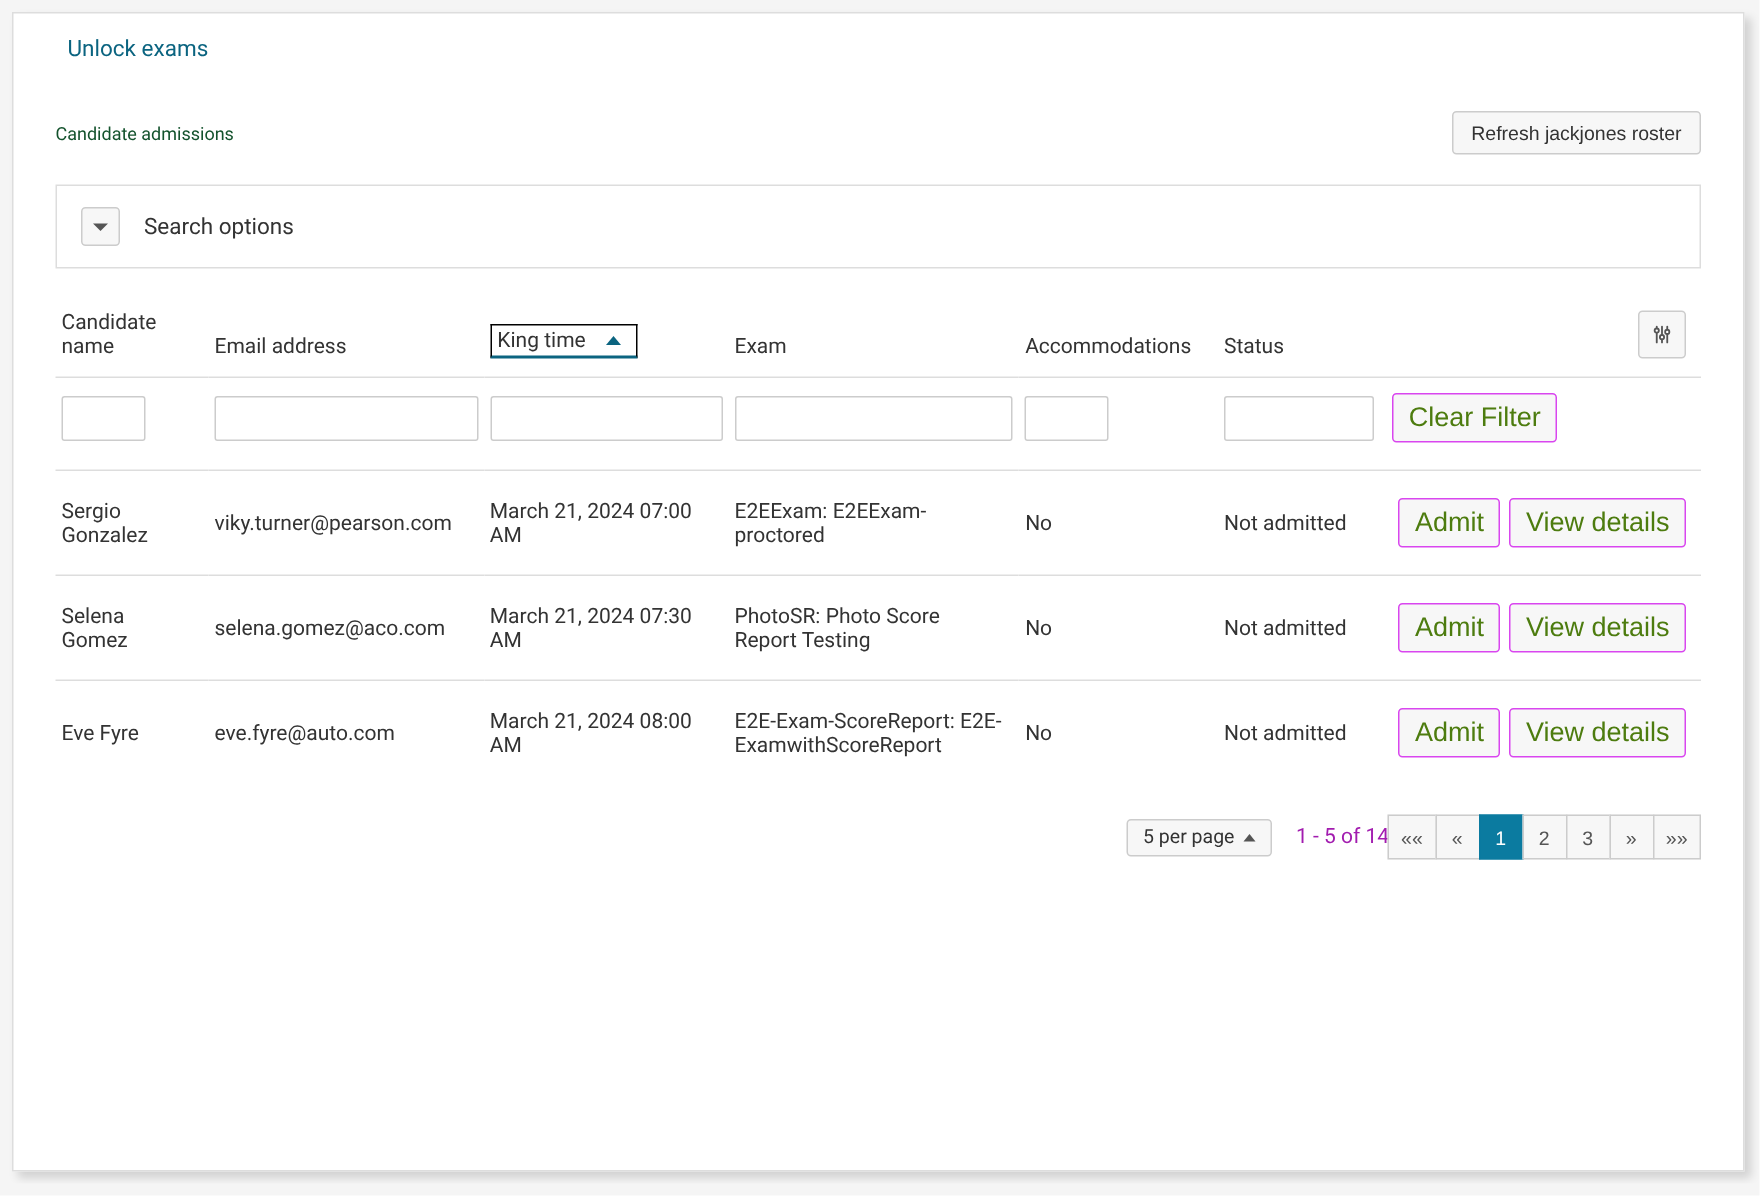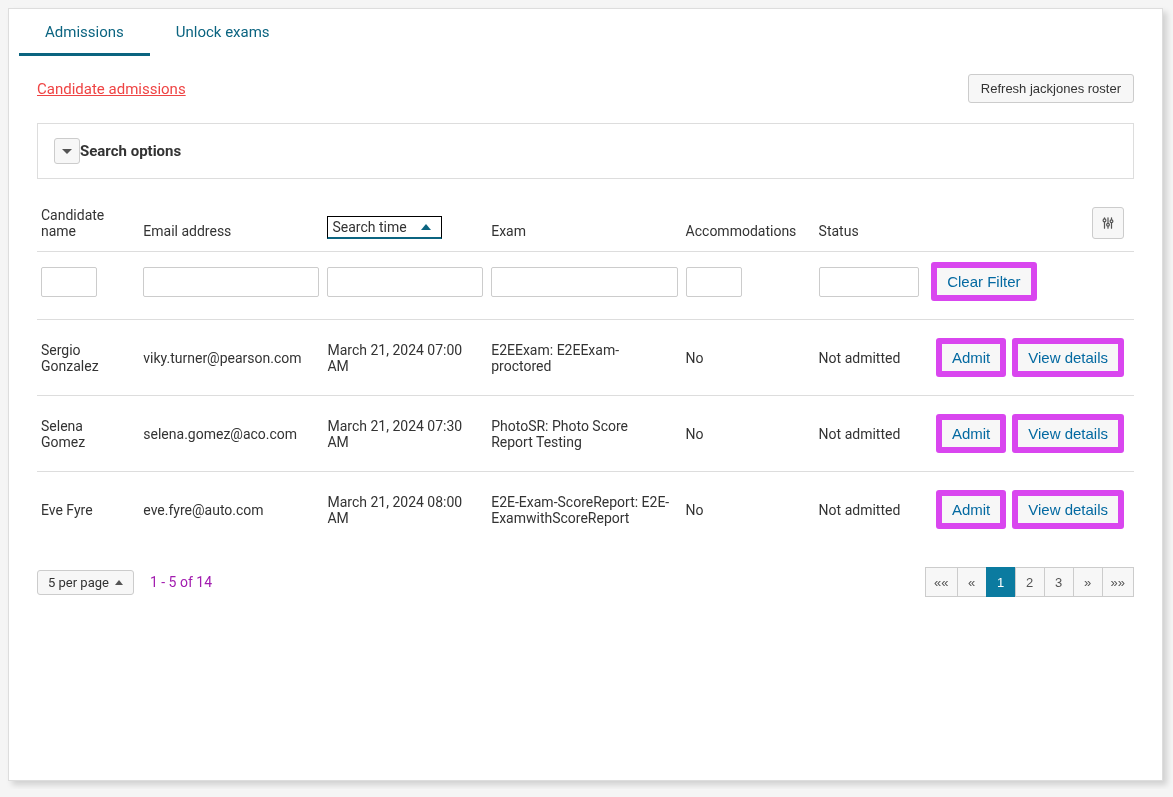--- a/index.html
+++ b/index.html
@@ -36,43 +36,41 @@
   }
 
   
   .section-head {
     display: flex;
     justify-content: space-between;
     align-items: center;
     padding: 18px 28px 10px 28px;
   }
   .section-title {
-    font-size: 15px;
-    color: #ef4444;
-    text-decoration: underline;
+    font-size: 12px;
+    color: #14532d;
   }
   .btn {
     background: #f7f7f7;
     border: 1px solid #ccc;
     border-radius: 3px;
     padding: 6px 12px;
     font-size: 13px;
     color: #333;
     cursor: pointer;
   }
 
   
   .search-box {
     margin: 10px 28px 20px 28px;
     border: 1px solid #ddd;
     padding: 14px 16px;
     display: flex;
     align-items: center;
-    gap: 0;
-    font-weight: bold;
+    gap: 16px;
   }
   .chevron-btn {
     width: 26px;
     height: 26px;
     border: 1px solid #ccc;
     border-radius: 3px;
     background: #f7f7f7;
     display: flex;
     align-items: center;
     justify-content: center;
@@ -141,45 +139,45 @@
     font-size: 14px;
     color: #333;
     vertical-align: middle;
     word-break: break-word;
   }
   table.data tbody tr.data-row:last-child td { border-bottom: none; }
 
   .actions-cell { white-space: nowrap; }
   .btn-sm {
     background: #f7f7f7;
-    border: 6px solid #d946ef;
+    border: 1px solid #d946ef;
     border-radius: 3px;
     padding: 5px 10px;
-    font-size: 15px;
-    color: #0369a1;
+    font-size: 18px;
+    color: #4d7c0f;
     cursor: pointer;
     margin-right: 6px;
   }
 
   .settings-btn {
     width: 32px; height: 32px;
     border: 1px solid #ccc;
     border-radius: 3px;
     background: #f7f7f7;
     display: inline-flex;
     align-items: center;
     justify-content: center;
     cursor: pointer;
   }
 
   
   .table-footer {
     display: flex;
     align-items: center;
-    justify-content: space-between;
+    justify-content: flex-end;
     padding: 4px 28px 28px 28px;
   }
   .footer-left { display: flex; align-items: center; gap: 16px; }
   .per-page {
     background: #f7f7f7;
     border: 1px solid #ccc;
     border-radius: 3px;
     padding: 4px 10px;
     font-size: 13px;
     cursor: pointer;
@@ -220,21 +218,20 @@
   .col-accom { width: 130px; }
   .col-status{ width: 110px; }
   .col-actions { width: 200px; text-align: right; }
 </style>
 </head>
 <body>
 
 <div class="panel">
 
   <div class="tabs">
-    <div class="tab active">Admissions</div>
     <div class="tab">Unlock exams</div>
   </div>
 
   <div class="section-head">
     <div class="section-title">Candidate admissions</div>
     <button class="btn">Refresh jackjones roster</button>
   </div>
 
   <div class="search-box">
     <div class="chevron-btn">
@@ -244,21 +241,21 @@
   </div>
 
   <div class="table-wrap">
     <table class="data">
       <thead>
         <tr>
           <th class="col-name sortable">Candidate name</th>
           <th class="col-email sortable">Email address</th>
           <th class="col-start sortable">
             <span class="th-sort-active">
-              <span>Search time</span>
+              <span>King time</span>
               <span class="sort-asc-icon"></span>
             </span>
           </th>
           <th class="col-exam sortable">Exam</th>
           <th class="col-accom sortable">Accommodations</th>
           <th class="col-status sortable">Status</th>
           <th class="col-actions" style="text-align:right;">
             <span class="settings-btn">
               <svg width="14" height="14" viewBox="0 0 16 16">
                 <g stroke="#555" stroke-width="1.4" fill="none" stroke-linecap="round">

